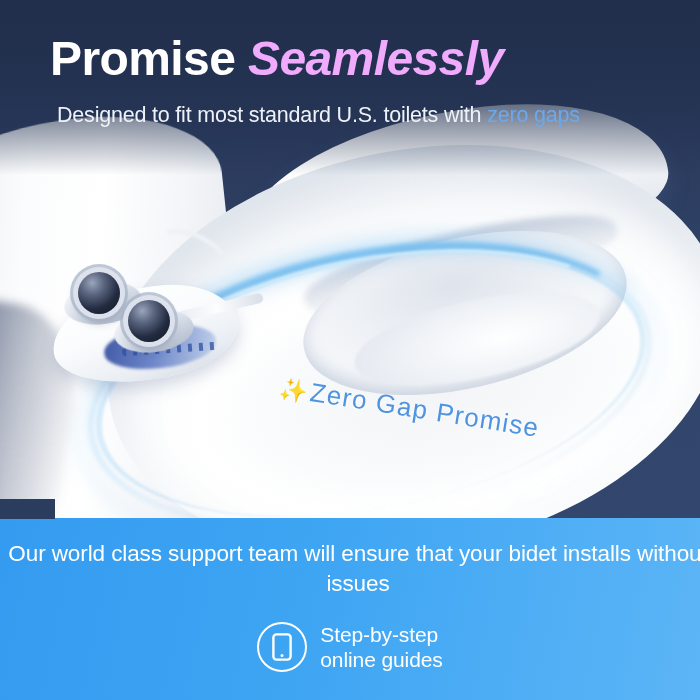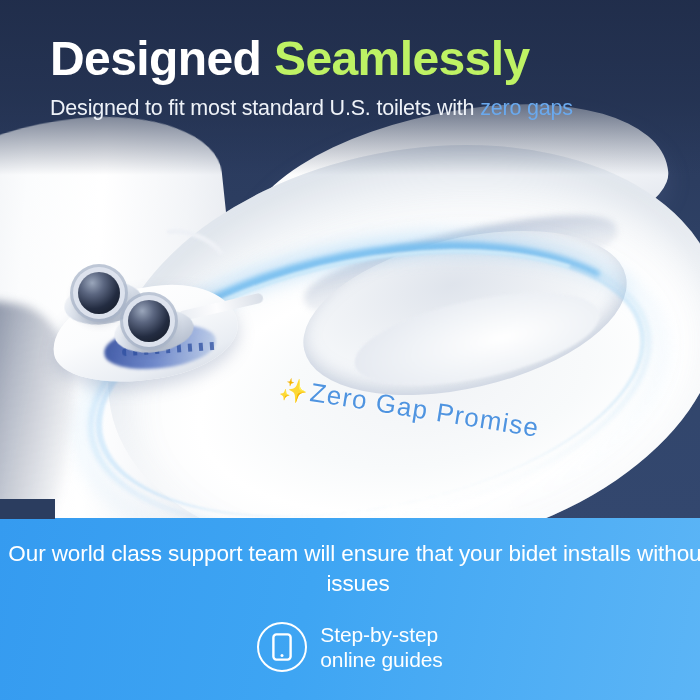--- a/index.html
+++ b/index.html
@@ -290,26 +290,26 @@
     left: 50px;
     top: 34px;
     margin: 0;
     font-size: 48px;
     font-weight: bold;
     letter-spacing: -0.6px;
     line-height: 1.05;
     color: #ffffff;
     white-space: nowrap;
   }
-  .headline .accent { color: #bef264; }
+  .headline .accent { color: #f0abfc; font-style: italic; }
   .subhead {
     position: absolute;
     left: 50px;
     top: 96px;
-    margin: 0;
+    margin: 7px;
     font-size: 21.5px;
     font-weight: normal;
     letter-spacing: -0.2px;
     color: #eef2f8;
     white-space: nowrap;
   }
   .subhead .accent { color: #6aa9ee; }
 
   
   .promise {
@@ -423,21 +423,21 @@
     <div class="bidet-blue"></div>
     <div class="bidet-dots"></div>
     <div class="nozzle-arm"></div>
     <div class="dial-plate one"></div>
     <div class="dial one"></div>
     <div class="dial-plate two"></div>
     <div class="dial two"></div>
 
     <div class="head-scrim"></div>
 
-    <h1 class="headline"><span>Designed</span>
+    <h1 class="headline"><span>Promise</span>
       <span class="accent">Seamlessly</span></h1>
 
     <p class="subhead"><span>Designed to fit most standard U.S. toilets with</span>
       <span class="accent">zero gaps</span></p>
 
     <div class="promise"><span class="sparkle">✨</span><span>Zero Gap Promise</span></div>
   </div>
 
   <div class="panel">
     <div class="panel-corner"></div>

